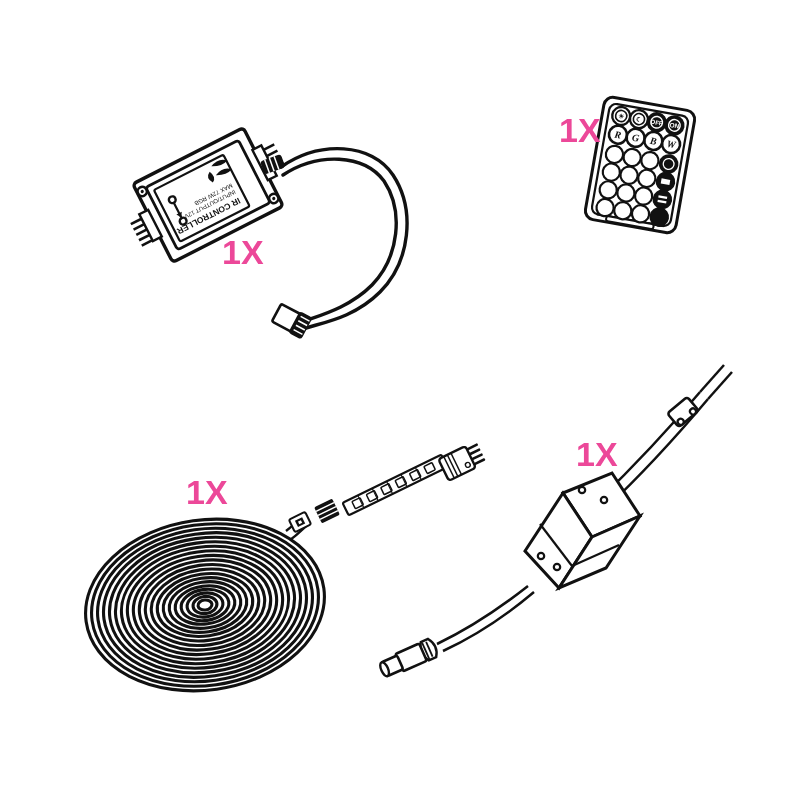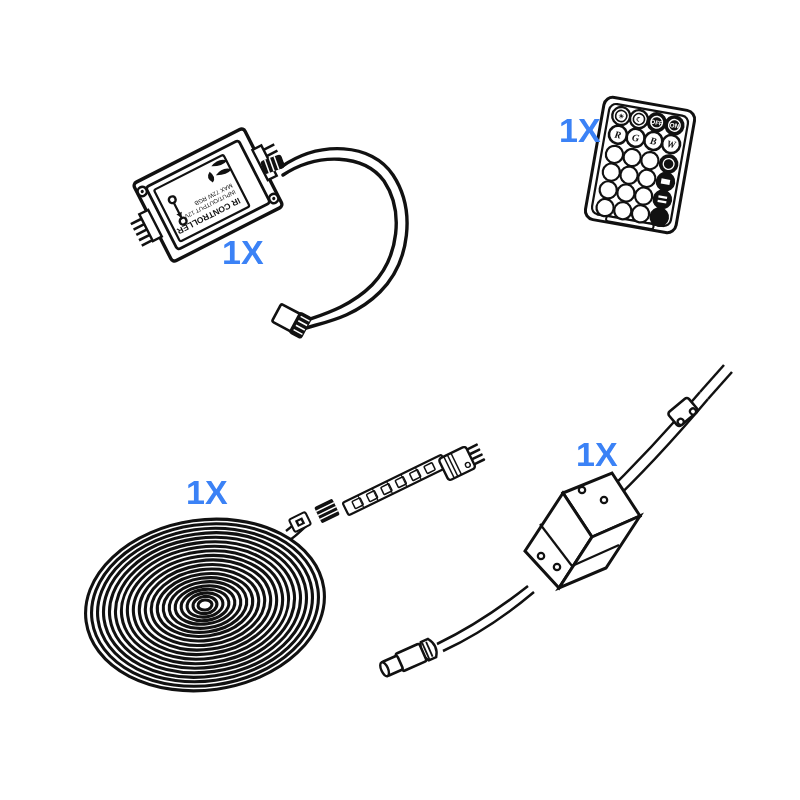--- a/index.html
+++ b/index.html
@@ -1,21 +1,21 @@
 <!DOCTYPE html>
 <html><head>
 <meta charset="utf-8">
 <style>
   html,body{margin:0;padding:0;background:#ffffff;}
   body{width:800px;height:800px;overflow:hidden;
        font-family:"Liberation Sans",sans-serif;}
   #stage{position:relative;width:800px;height:800px;background:#fff;}
   svg{display:block;}
   .qty{position:absolute;font-family:"Liberation Sans",sans-serif;
-       font-weight:700;font-size:34px;color:#3b82f6;letter-spacing:0px;
+       font-weight:700;font-size:34px;color:#ec4899;letter-spacing:0px;
        line-height:1;user-select:none;}
   #qty-controller{left:222px;top:235px;}
   #qty-remote{left:559px;top:113px;}
   #qty-strip{left:186px;top:475px;}
   #qty-psu{left:576px;top:437px;}
 </style>
 </head>
 <body>
 
 <div id="stage">

